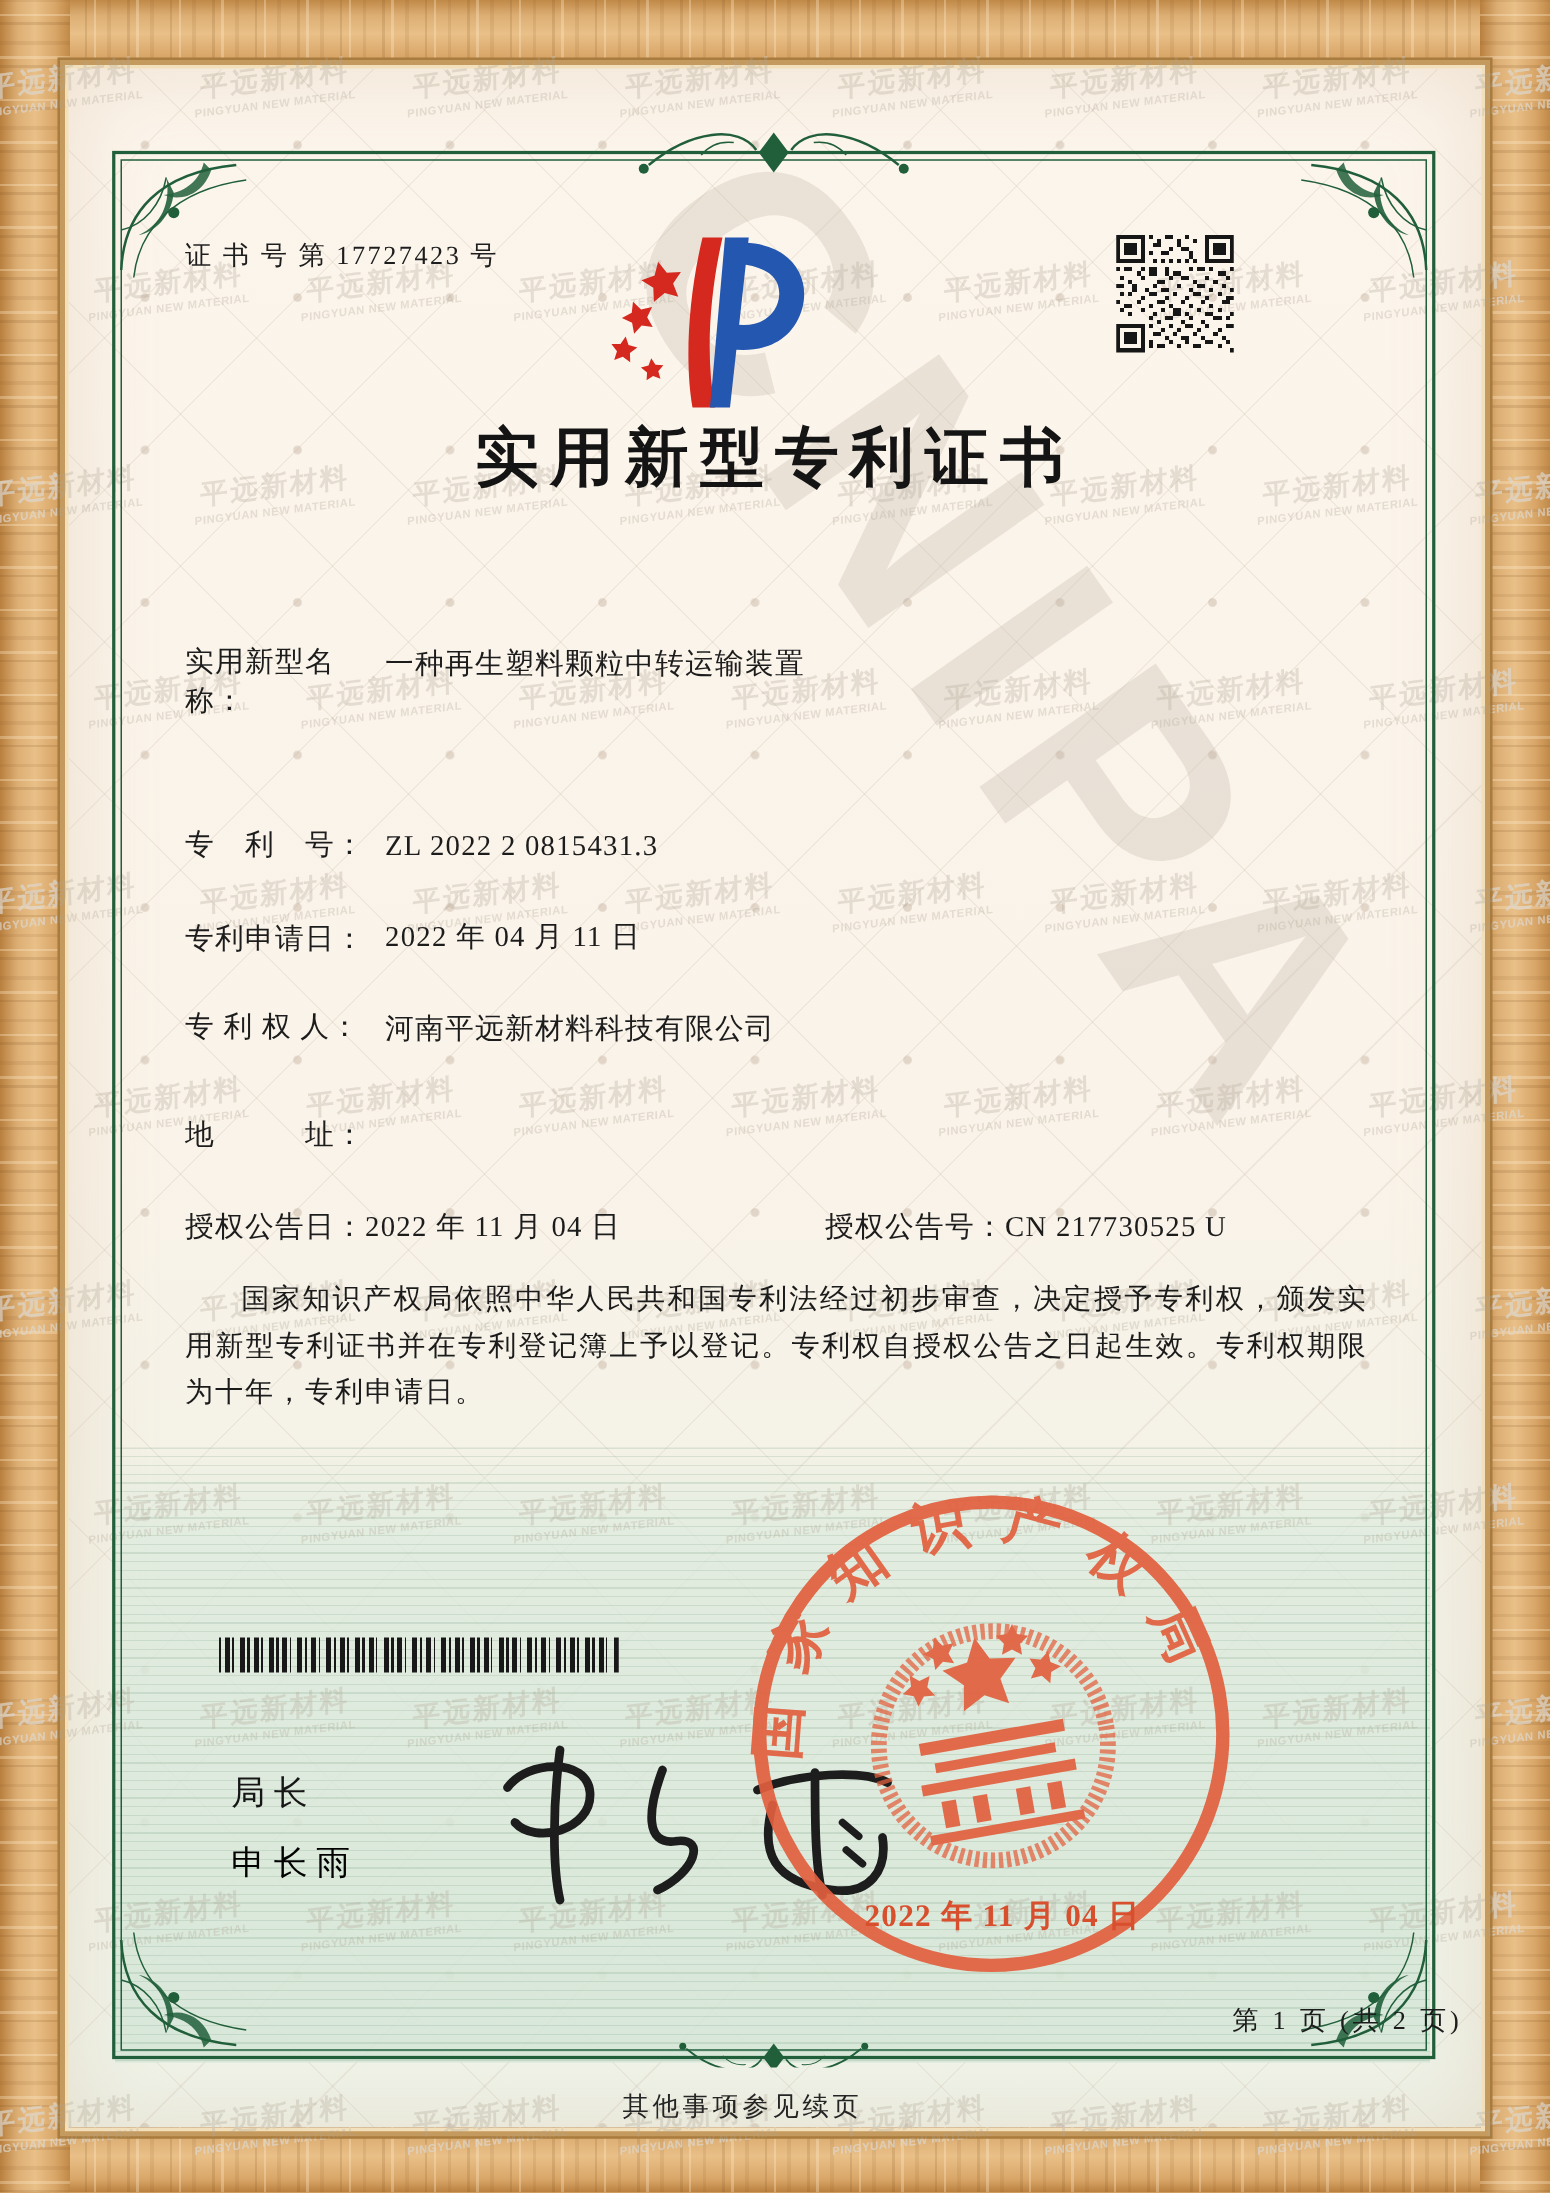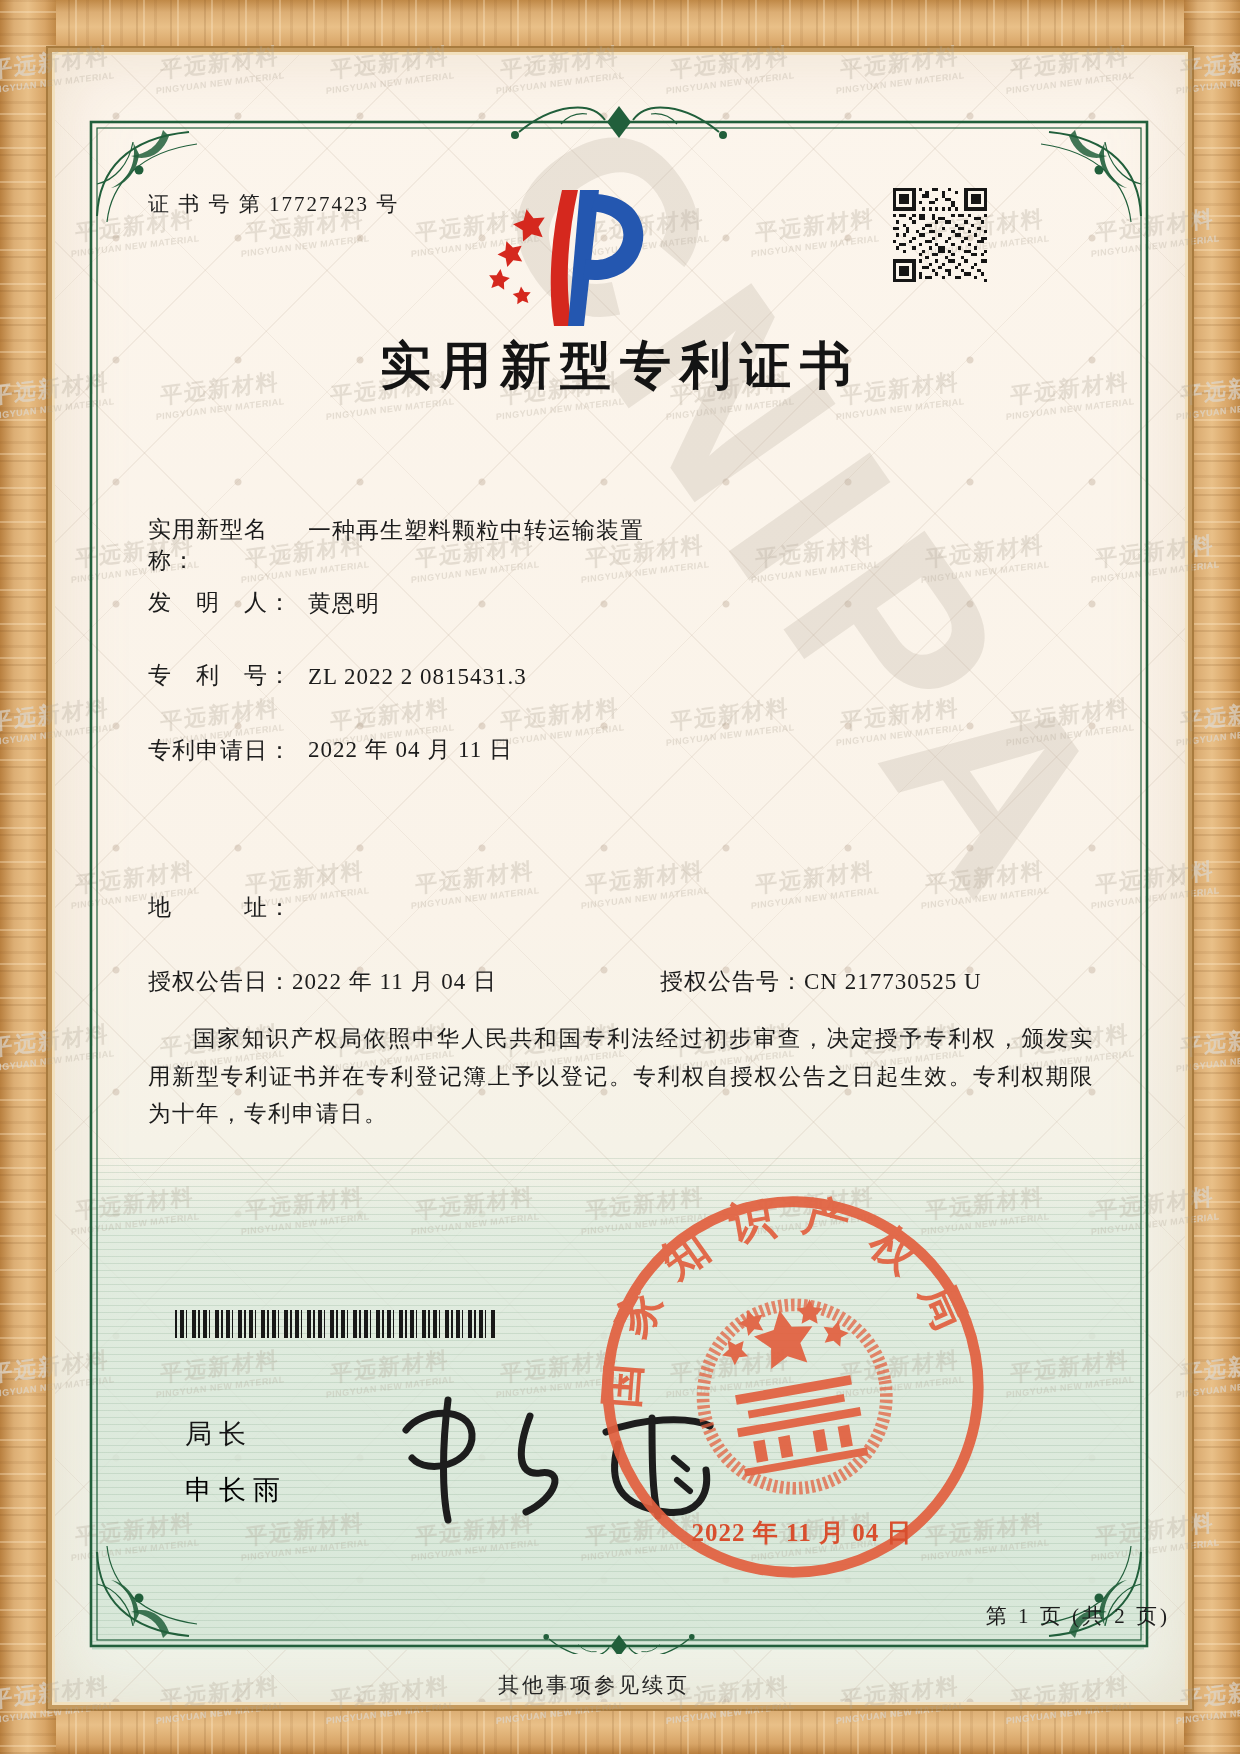--- a/index.html
+++ b/index.html
@@ -843,31 +843,31 @@
       M8,26h1v2h-1z M10,27h2v1h-2z M13,26h1v1h-1z M15,27h1v1h-1z M17,26h1v1h-1z M19,27h2v1h-2z
       M22,26h2v1h-2z M25,27h1v1h-1z M27,26h1v1h-1z M28,28h1v1h-1z"></path>
   </svg>
 
   <div class="abs cert-title">实用新型专利证书</div>
 
   <div class="abs field-row" style="top:514px;">
     <span class="field-label">实用新型名称：</span>
     <span class="field-value">一种再生塑料颗粒中转运输装置</span>
   </div>
-  <div class="abs field-row" style="top:587px;">
-    <span class="field-label">发　明　人：</span>
-    <span class="field-value">黄恩明</span>
-  </div>
   <div class="abs field-row" style="top:660px;">
     <span class="field-label">专　利　号：</span>
     <span class="field-value">ZL 2022 2 0815431.3</span>
   </div>
   <div class="abs field-row" style="top:733px;align-items:flex-end;">
     <span class="field-label">专利申请日：</span>
     <span class="field-value">2022 年 04 月 11 日</span>
+  </div>
+  <div class="abs field-row" style="top:806px;">
+    <span class="field-label">专 利 权 人：</span>
+    <span class="field-value">河南平远新材料科技有限公司</span>
   </div>
   <div class="abs field-row" style="top:892px;width:800px;">
     <span class="field-label">地　　　址：</span>
   </div>
 
   <div class="abs grant-left">
     <span>授权公告日：</span><span>2022 年 11 月 04 日</span>
   </div>
   <div class="abs grant-right">
     <span>授权公告号：</span><span>CN 217730525 U</span>

